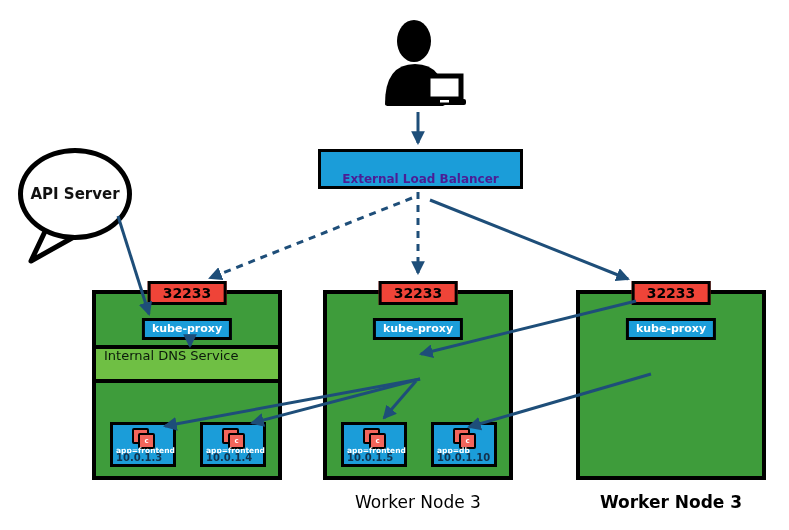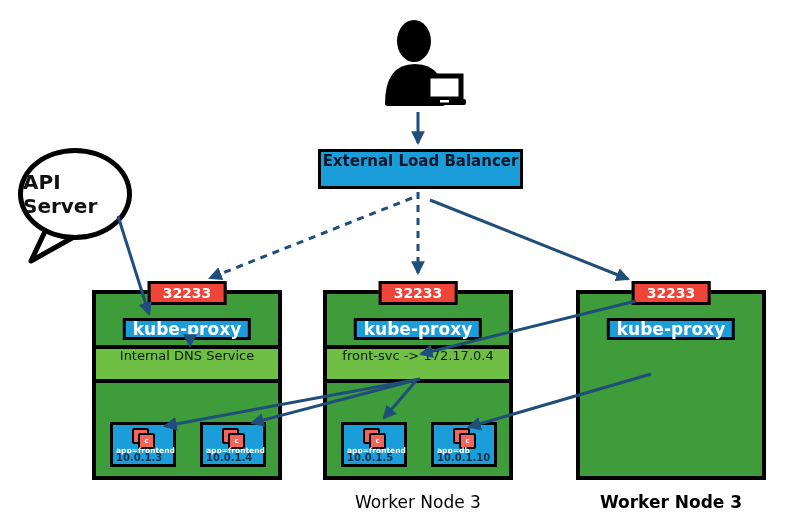--- a/index.html
+++ b/index.html
@@ -8,56 +8,56 @@
     font-family:"DejaVu Sans","Liberation Sans",sans-serif;overflow:hidden;
   }
   
   .arrows{position:absolute;inset:0;z-index:6;pointer-events:none;}
   .arrows line{stroke:#1E4E79;stroke-width:3;}
   .arrows line.dashed{stroke-dasharray:7 6;}
   
   .elb{
     position:absolute;left:318px;top:149px;width:199px;height:34px;z-index:3;
     background:var(--blue,#1B9DD9);border:3px solid var(--outline,#000);
-    color:#0f172a;font-weight:bold;font-size:15px;
-    display:flex;align-items:flex-start;justify-content:center;
+    color:#4c1d95;font-weight:bold;font-size:12px;
+    display:flex;align-items:flex-end;justify-content:center;
   }
   
   .bubble{
     position:absolute;left:18px;top:148px;width:104px;height:82px;z-index:3;
     background:#fff;border:5px solid var(--outline,#000);border-radius:50%;
     display:flex;align-items:center;justify-content:center;
-    color:#111;font-weight:600;font-size:20px;
+    color:#111;font-weight:600;font-size:15px;
   }
   .bubble-tail{position:absolute;left:27px;top:219px;z-index:2;}
   
   .user{position:absolute;left:383px;top:16px;z-index:3;}
   
   .node{
     position:absolute;top:290px;width:182px;height:182px;z-index:2;
     background:var(--node-green,#3E9C3B);border:4px solid var(--outline,#000);
   }
   .node-1{left:92px;} .node-2{left:323px;} .node-3{left:576px;}
   .port{
     position:absolute;top:-13px;left:50%;transform:translateX(-50%);z-index:4;
     background:var(--red,#EF4438);border:3px solid var(--outline,#000);
-    color:#ffffff;font-weight:bold;font-size:14px;line-height:18px;padding:0 12px;
+    color:#000000;font-weight:bold;font-size:14px;line-height:18px;padding:0 12px;
     white-space:nowrap;
   }
   .kube{
     position:absolute;top:24px;left:50%;transform:translateX(-50%);
     background:var(--blue,#1B9DD9);border:3px solid var(--outline,#000);
-    color:#fff;font-weight:bold;font-size:17px;line-height:16px;padding:0 7px;
+    color:#fff;font-weight:bold;font-size:11px;line-height:16px;padding:0 7px;
     white-space:nowrap;
   }
   .band{
     position:absolute;left:0;right:0;top:51px;height:30px;
     background:var(--band-green,#6FBF44);
     border-top:4px solid var(--outline,#000);border-bottom:4px solid var(--outline,#000);
-    display:flex;flex-direction:row;justify-content:center;
+    display:flex;flex-direction:row;
     color:#0b1a0b;font-size:13px;line-height:1.13;padding:0 8px;
   }
   .pods{
     position:absolute;left:0;right:0;top:128px;
     display:flex;gap:24px;padding:0 14px;
   }
   .pod{
     position:relative;width:60px;height:39px;flex:0 0 auto;
     background:var(--blue,#1B9DD9);border:3px solid var(--outline,#000);
   }
@@ -127,24 +127,20 @@
         </div>
         <div class="pod-label">app=frontend</div>
         <div class="pod-ip">10.0.1.4</div>
       </div>
     </div>
   </div>
 
   <div class="node node-2">
     <div class="port">32233</div>
     <div class="kube">kube-proxy</div>
-    <div class="band">
-      <span>front-svc -&gt; 172.17.0.4</span>
-      <span></span>
-    </div>
     <div class="pods">
       <div class="pod">
         <div class="cicon">
           <span class="cback"></span>
           <span class="cfront">c</span>
         </div>
         <div class="pod-label">app=frontend</div>
         <div class="pod-ip">10.0.1.5</div>
       </div>
       <div class="pod">

